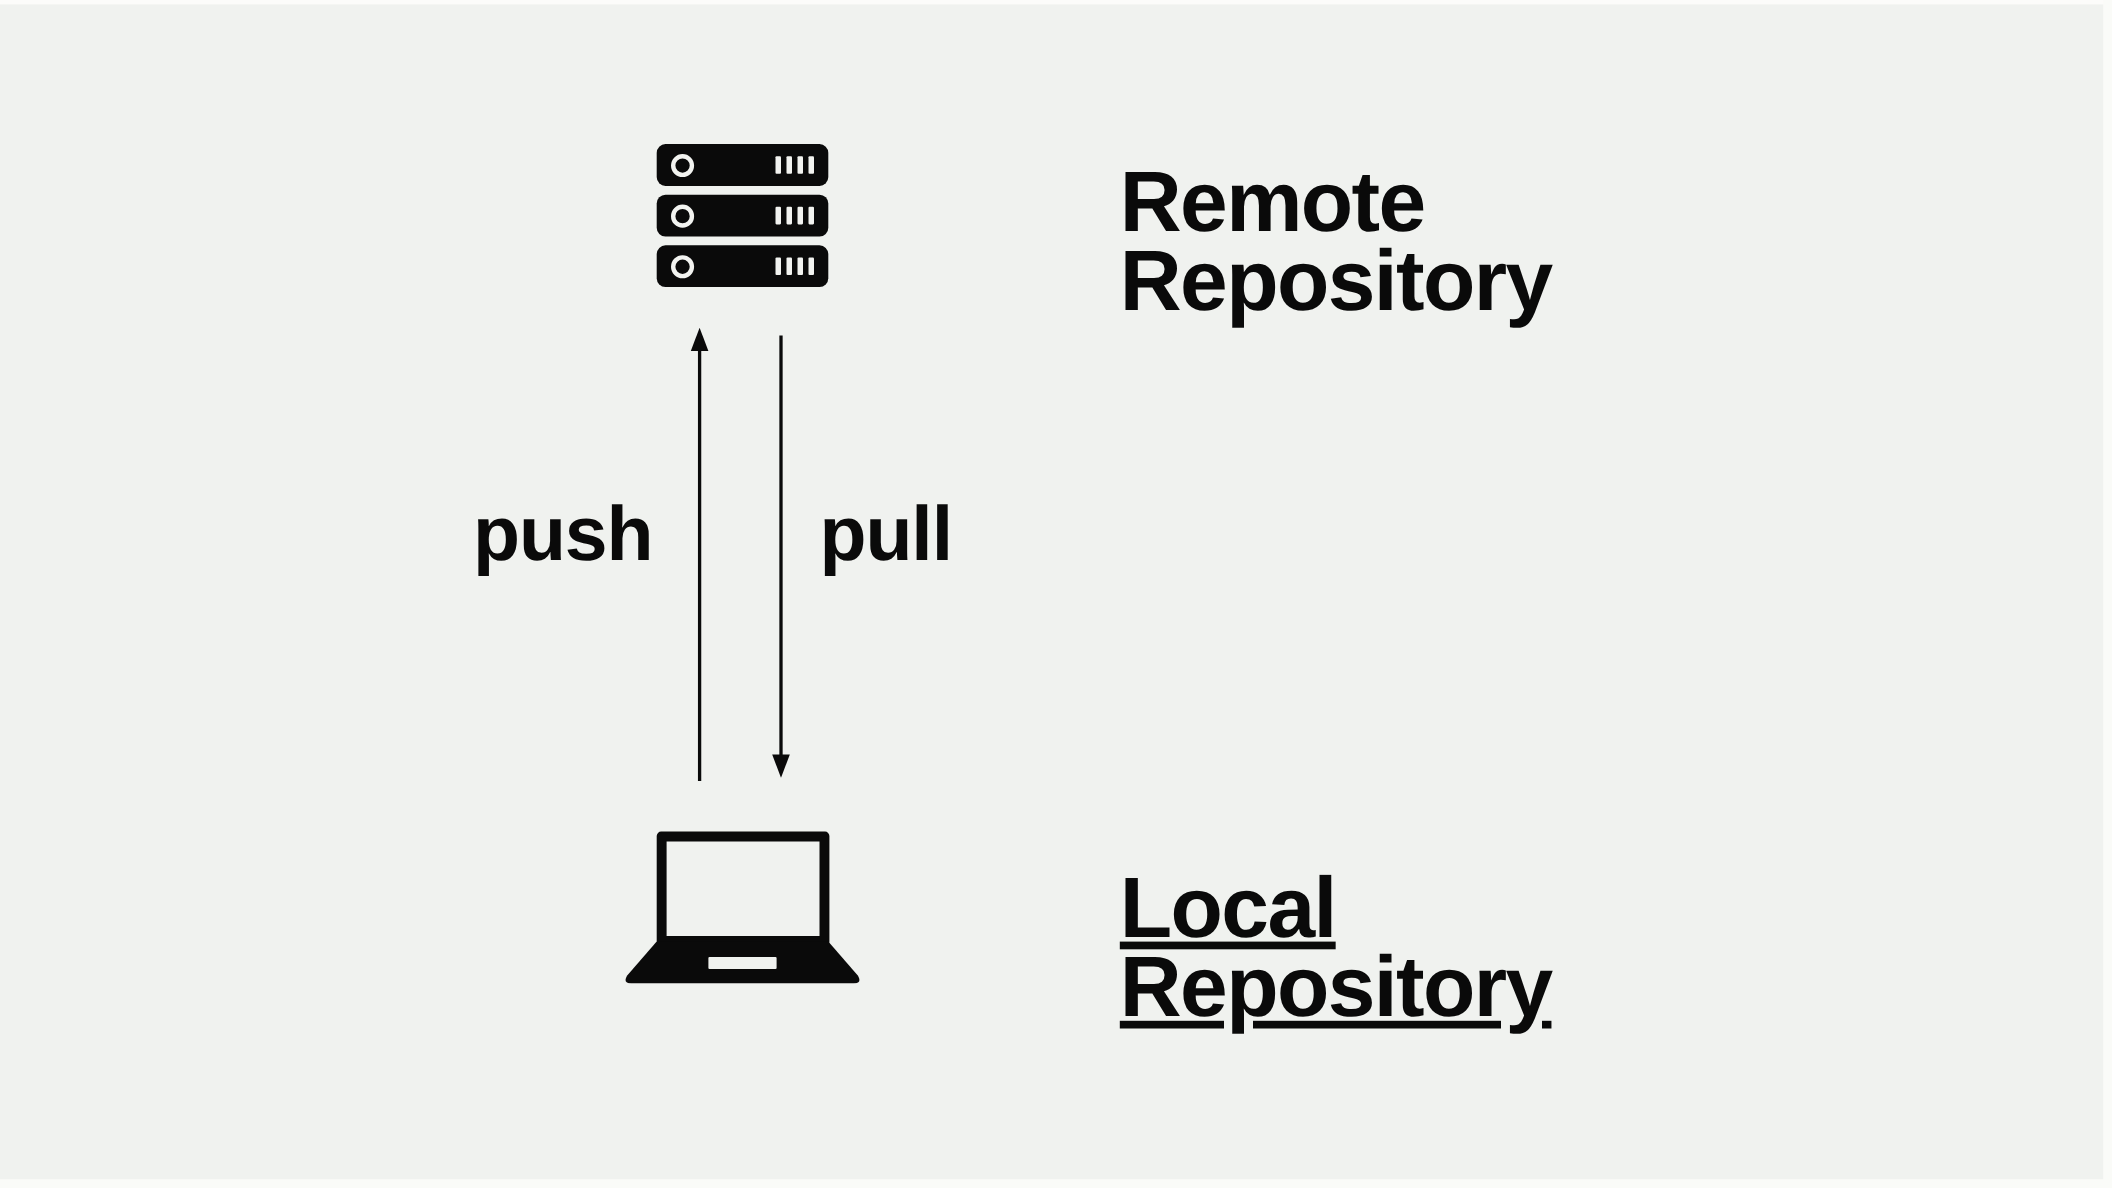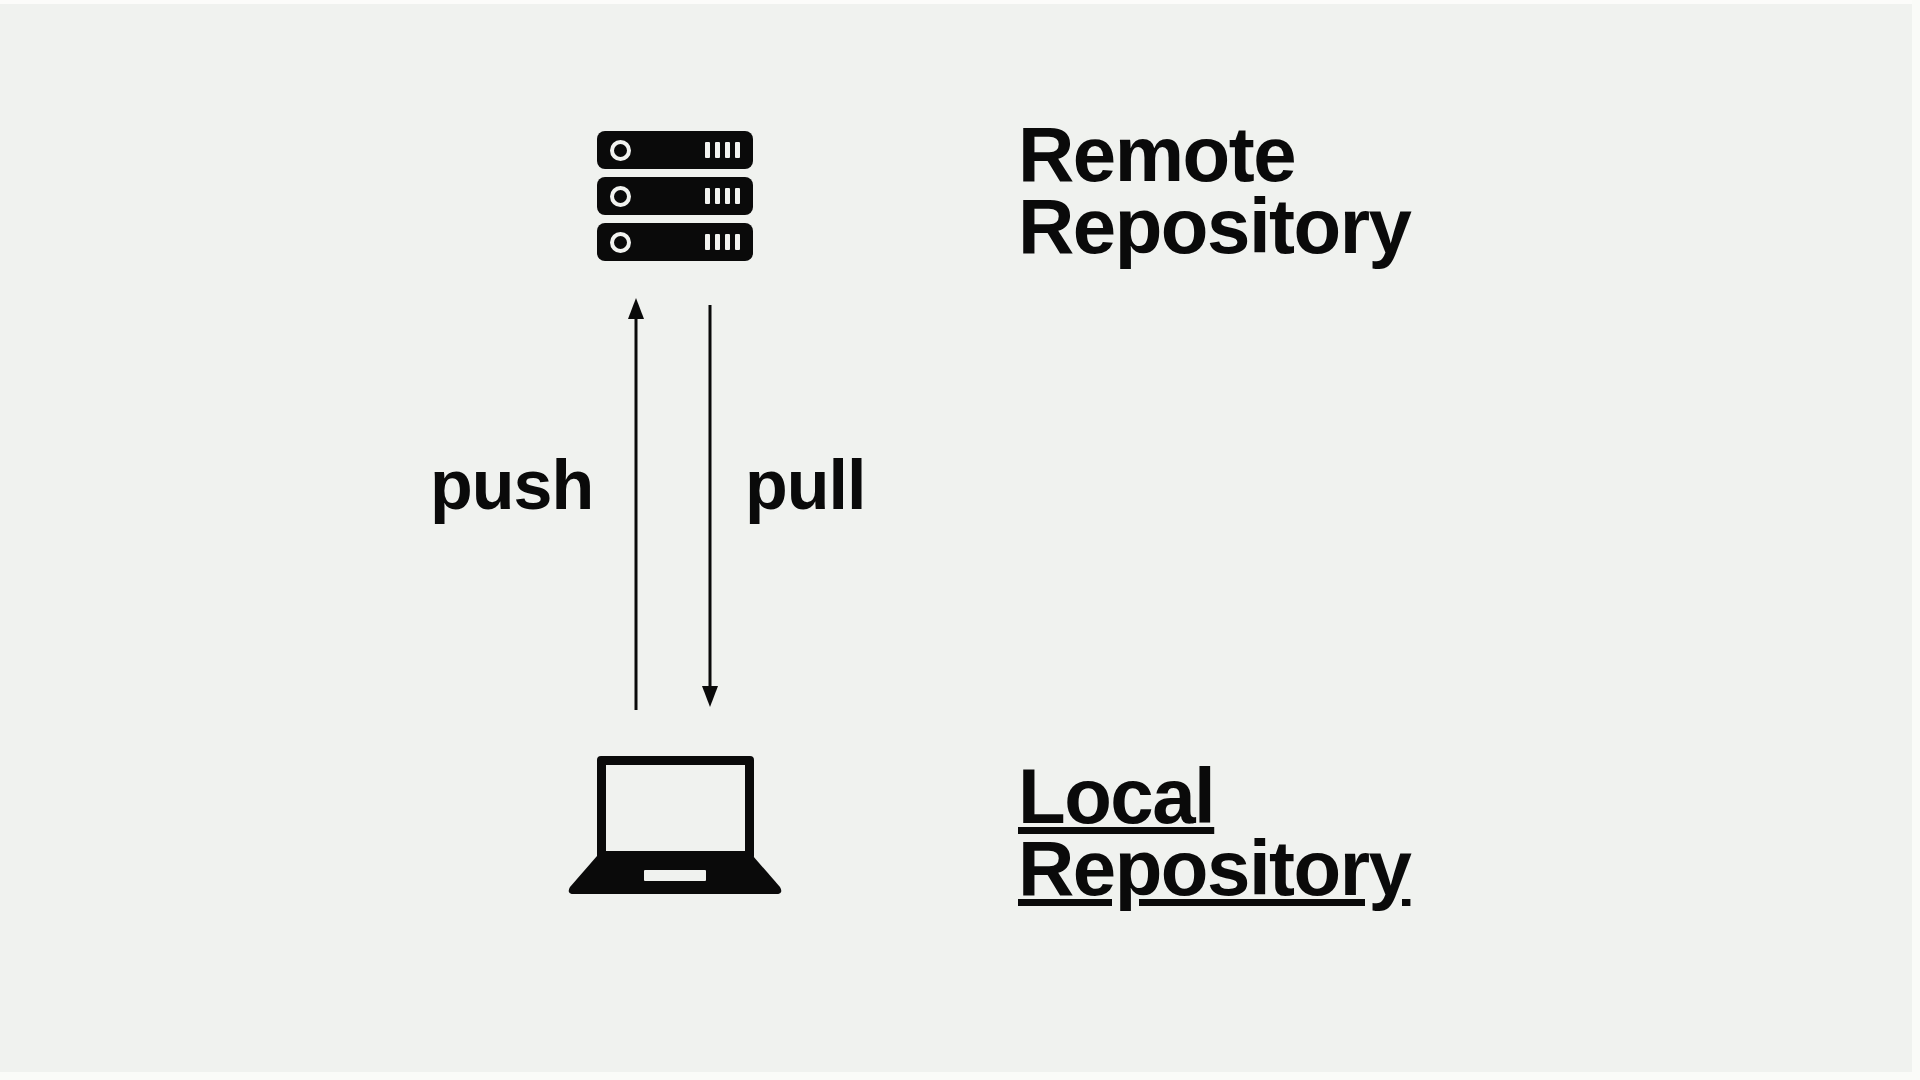--- a/index.html
+++ b/index.html
@@ -122,20 +122,21 @@
 
   
   .node-label {
     position: absolute;
     font-weight: 700;
     font-size: 78px;
     line-height: 72px;
     letter-spacing: -1.5px;
     color: #0a0a0a;
     white-space: pre-line;
+    margin-top: 29px;
   }
   .label-remote { left: 1018px; top: 118px; }
   .label-local  { left: 1018px; top: 760px; text-decoration: underline; }
 
   .edge-label {
     position: absolute;
     font-weight: 700;
     font-size: 70px;
     line-height: 70px;
     letter-spacing: -1px;

